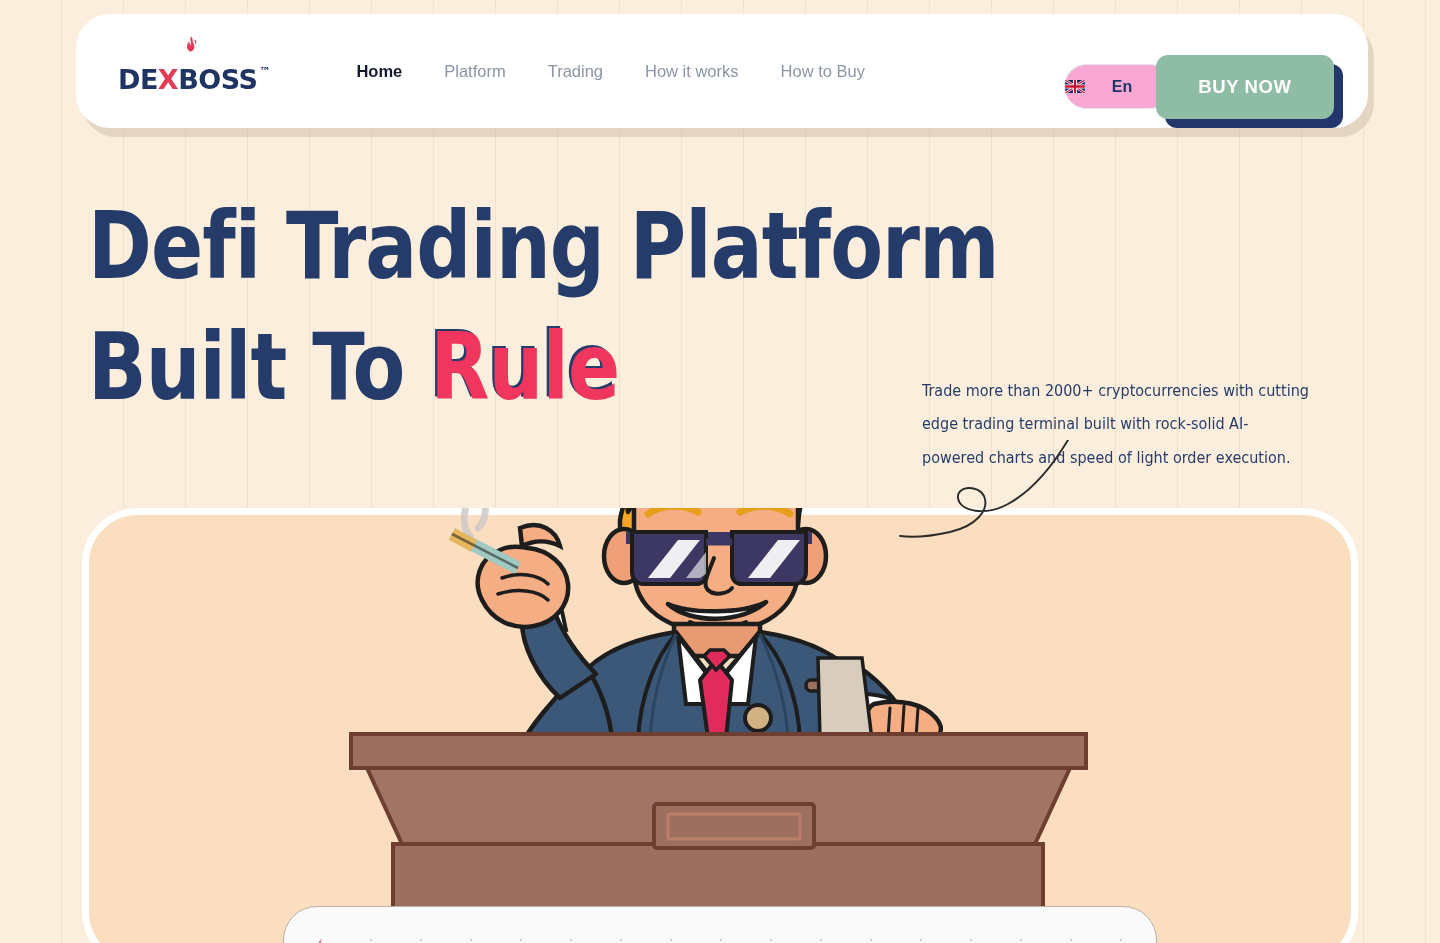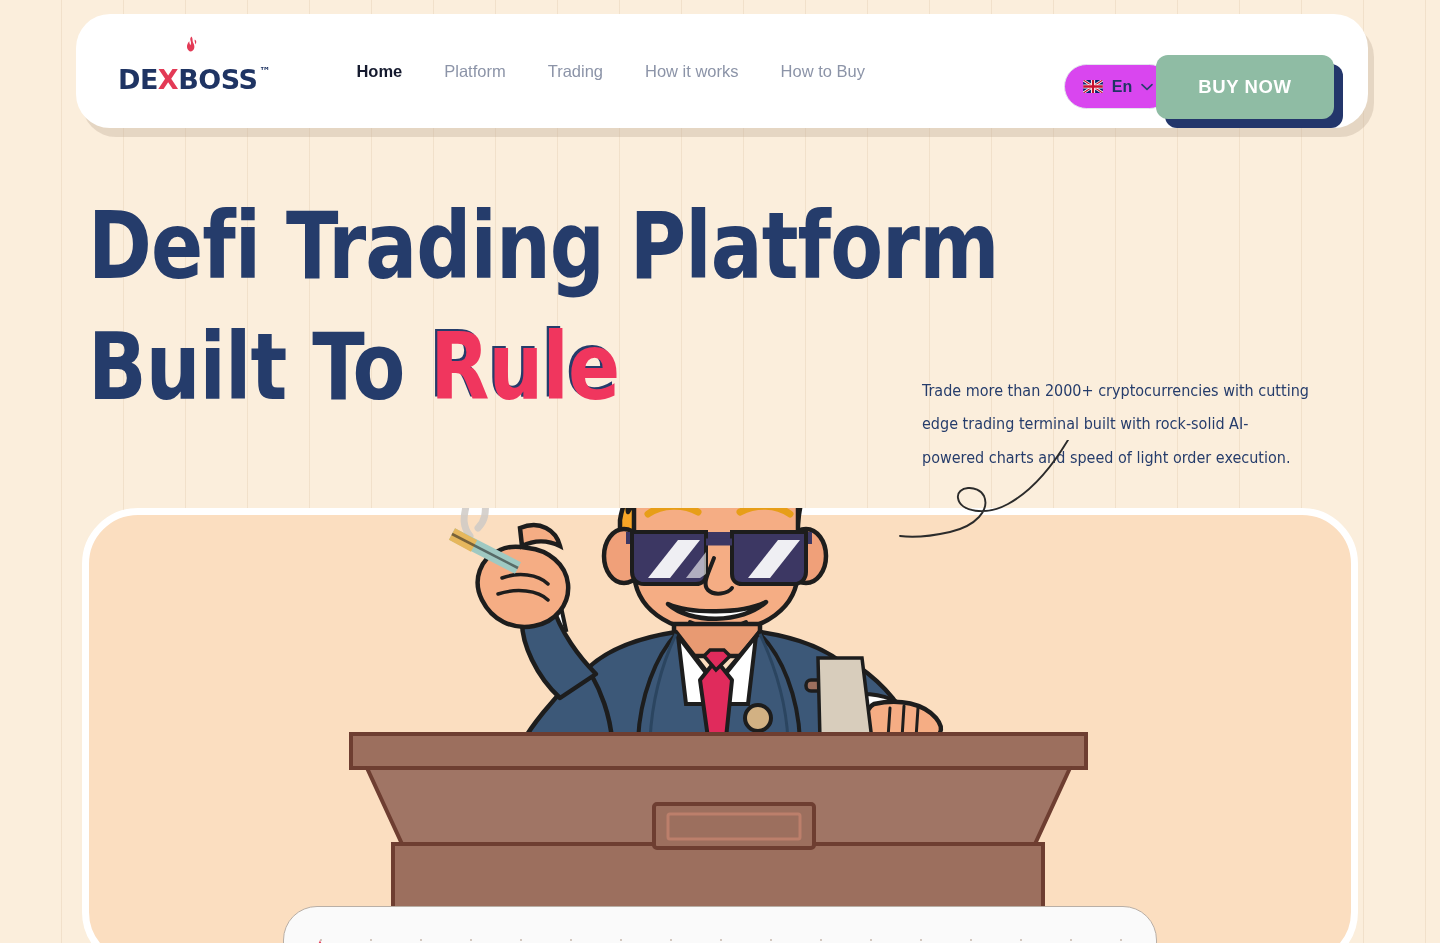--- a/index.html
+++ b/index.html
@@ -93,23 +93,23 @@
     font-weight:bold;
   }
 
   
   #lang {
     position:absolute;
     right:196px; top:50px;
     width:108px; height:45px;
     border:1.4px solid #E2E5EC;
     border-radius:24px;
-    background:#d946ef;
+    background:#f9a8d4;
     display:flex; align-items:center;
-    justify-content:center;
+    justify-content:space-between;
     gap:9px;
     cursor:pointer;
   }
   #flag {
     width:20px; height:13px;
     border-radius:1.5px;
     overflow:hidden;
     flex-shrink:0;
   }
   #lang-label {

